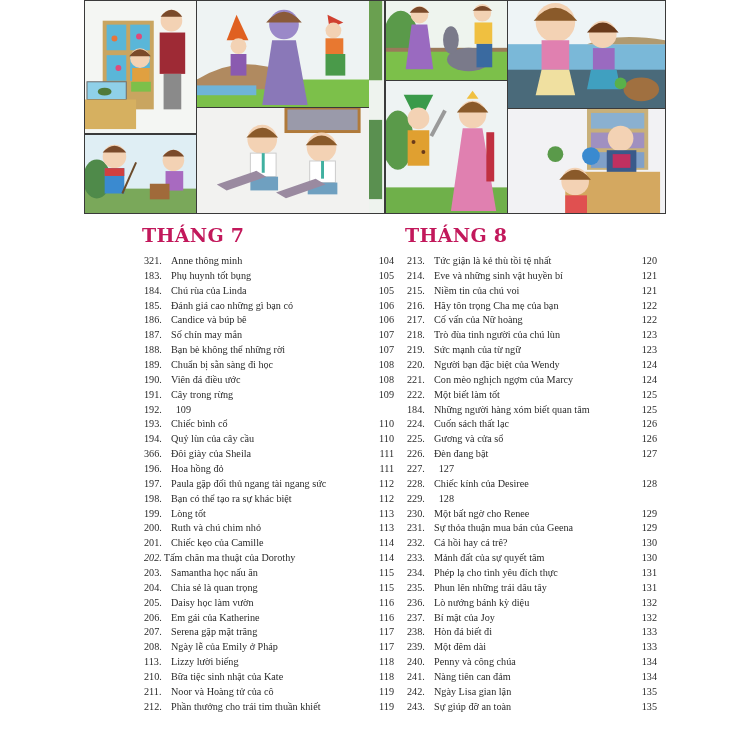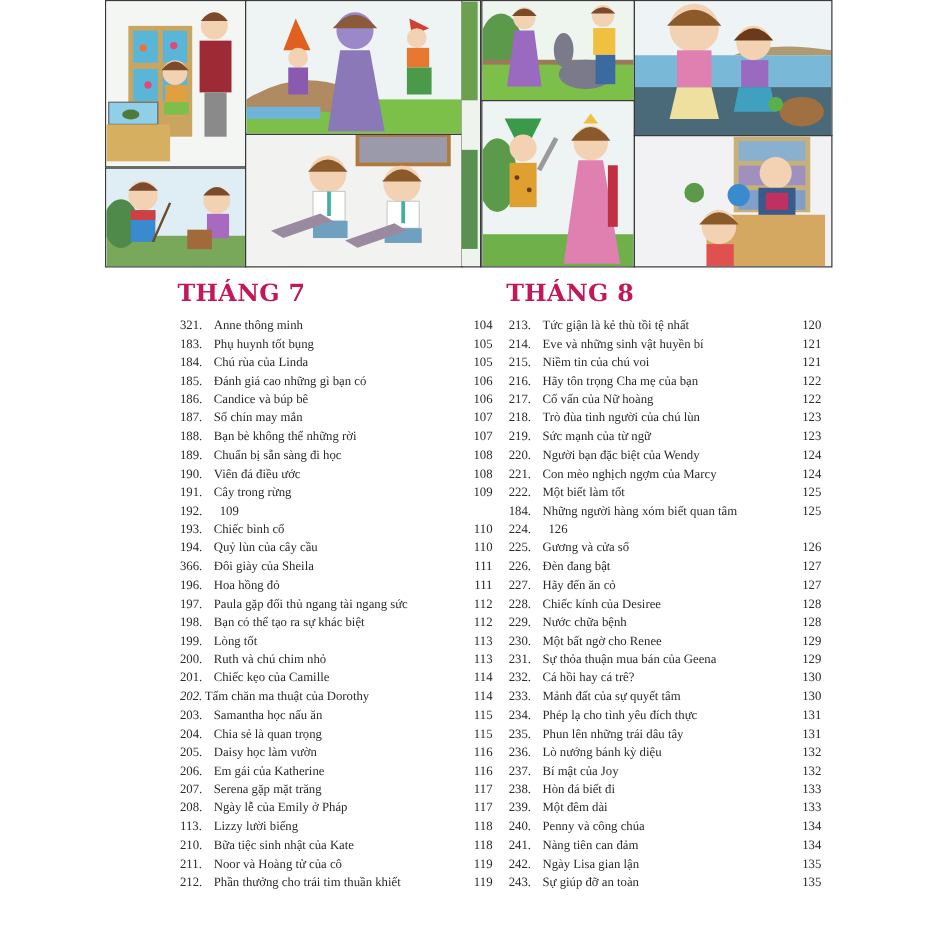--- a/index.html
+++ b/index.html
@@ -400,45 +400,44 @@
         <span class="title">Một biết làm tốt</span>
         <span class="page">125</span>
       </li>
       <li>
         <span class="num">184.</span>
         <span class="title">Những người hàng xóm biết quan tâm</span>
         <span class="page">125</span>
       </li>
       <li>
         <span class="num">224.</span>
+        <span class="title">Cuốn sách thất lạc</span>
         <span class="page">126</span>
       </li>
       <li>
         <span class="num">225.</span>
         <span class="title">Gương và cửa sổ</span>
         <span class="page">126</span>
       </li>
       <li>
         <span class="num">226.</span>
         <span class="title">Đèn đang bật</span>
         <span class="page">127</span>
       </li>
       <li>
         <span class="num">227.</span>
-        <span class="title">Hãy đến ăn cỏ</span>
         <span class="page">127</span>
       </li>
       <li>
         <span class="num">228.</span>
         <span class="title">Chiếc kính của Desiree</span>
         <span class="page">128</span>
       </li>
       <li>
         <span class="num">229.</span>
-        <span class="title">Nước chữa bệnh</span>
         <span class="page">128</span>
       </li>
       <li>
         <span class="num">230.</span>
         <span class="title">Một bất ngờ cho Renee</span>
         <span class="page">129</span>
       </li>
       <li>
         <span class="num">231.</span>
         <span class="title">Sự thỏa thuận mua bán của Geena</span>

